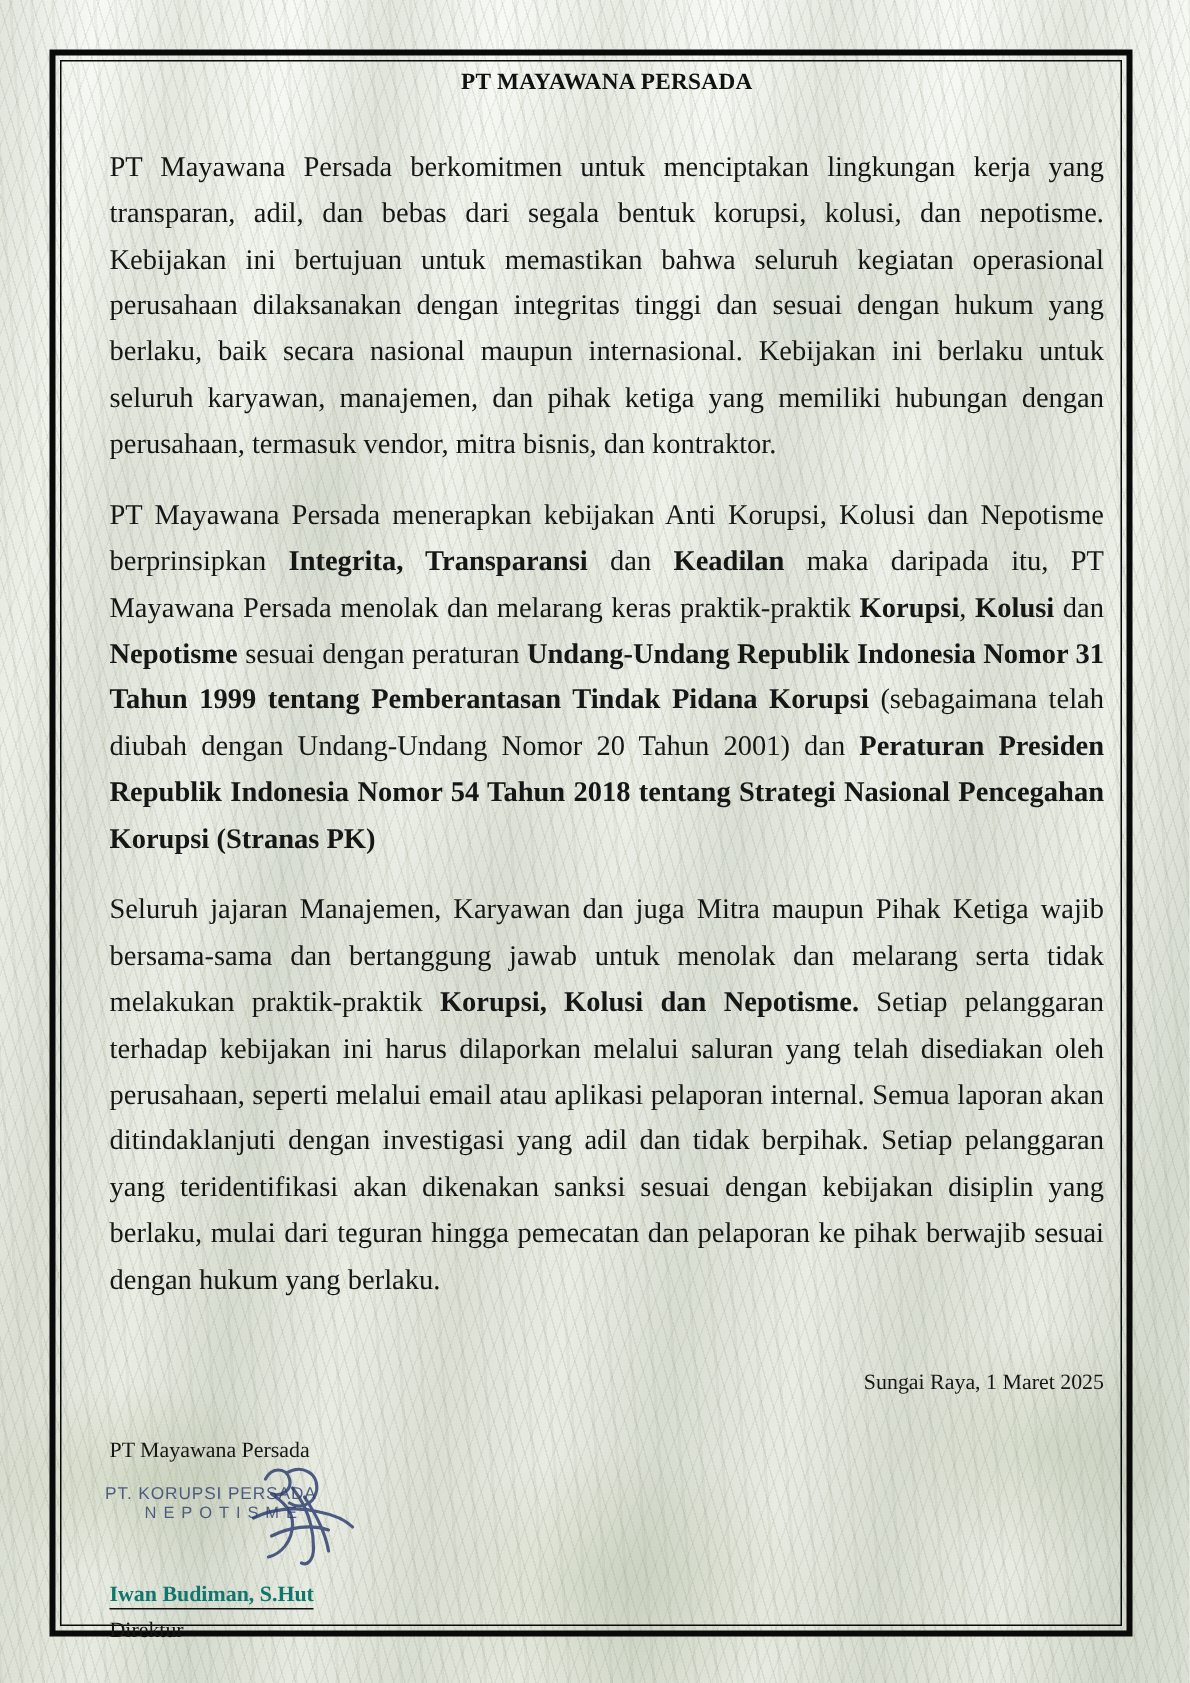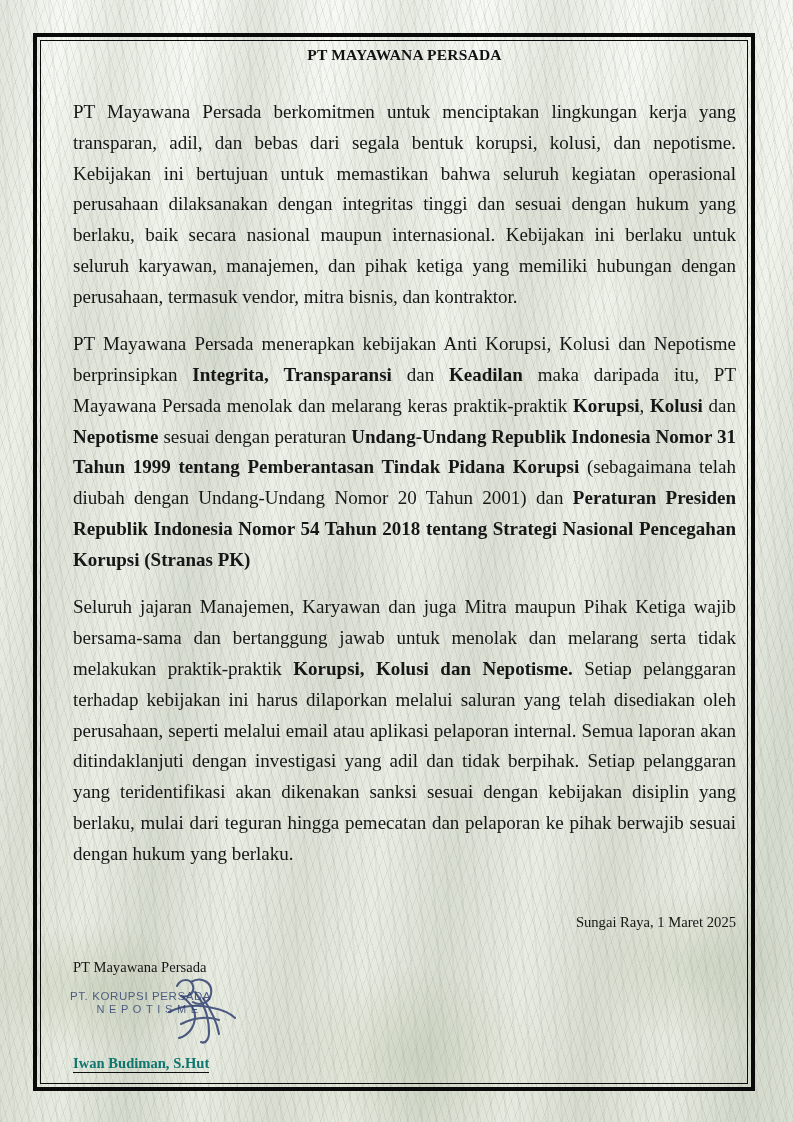--- a/index.html
+++ b/index.html
@@ -233,16 +233,17 @@
           <path d="M18 40 C30 34, 46 32, 62 36 C72 38, 80 42, 84 46"></path>
           <path d="M52 26 C60 38, 66 50, 68 62"></path>
           <path d="M30 52 C42 46, 56 44, 68 48"></path>
         </svg>
       </div>
 
     </div>
 
     <div>
       <div class="signer-name">Iwan Budiman, S.Hut</div>
+      <div class="signer-title">Direktur</div>
     </div>
   </div>
 
 </div>
 
 </body></html>

